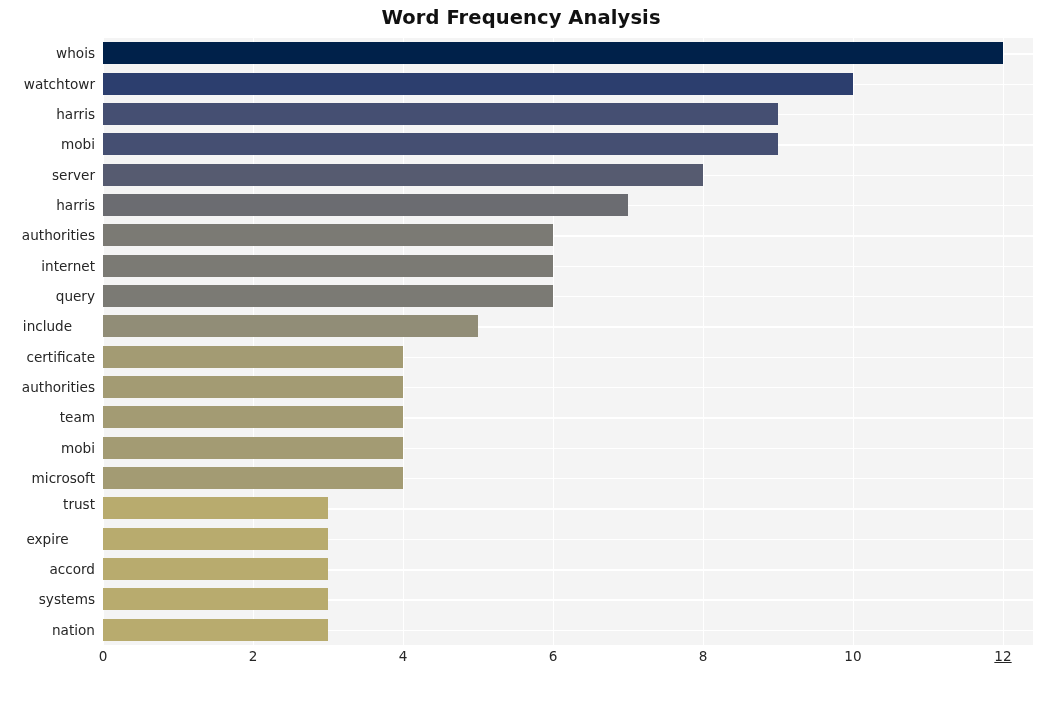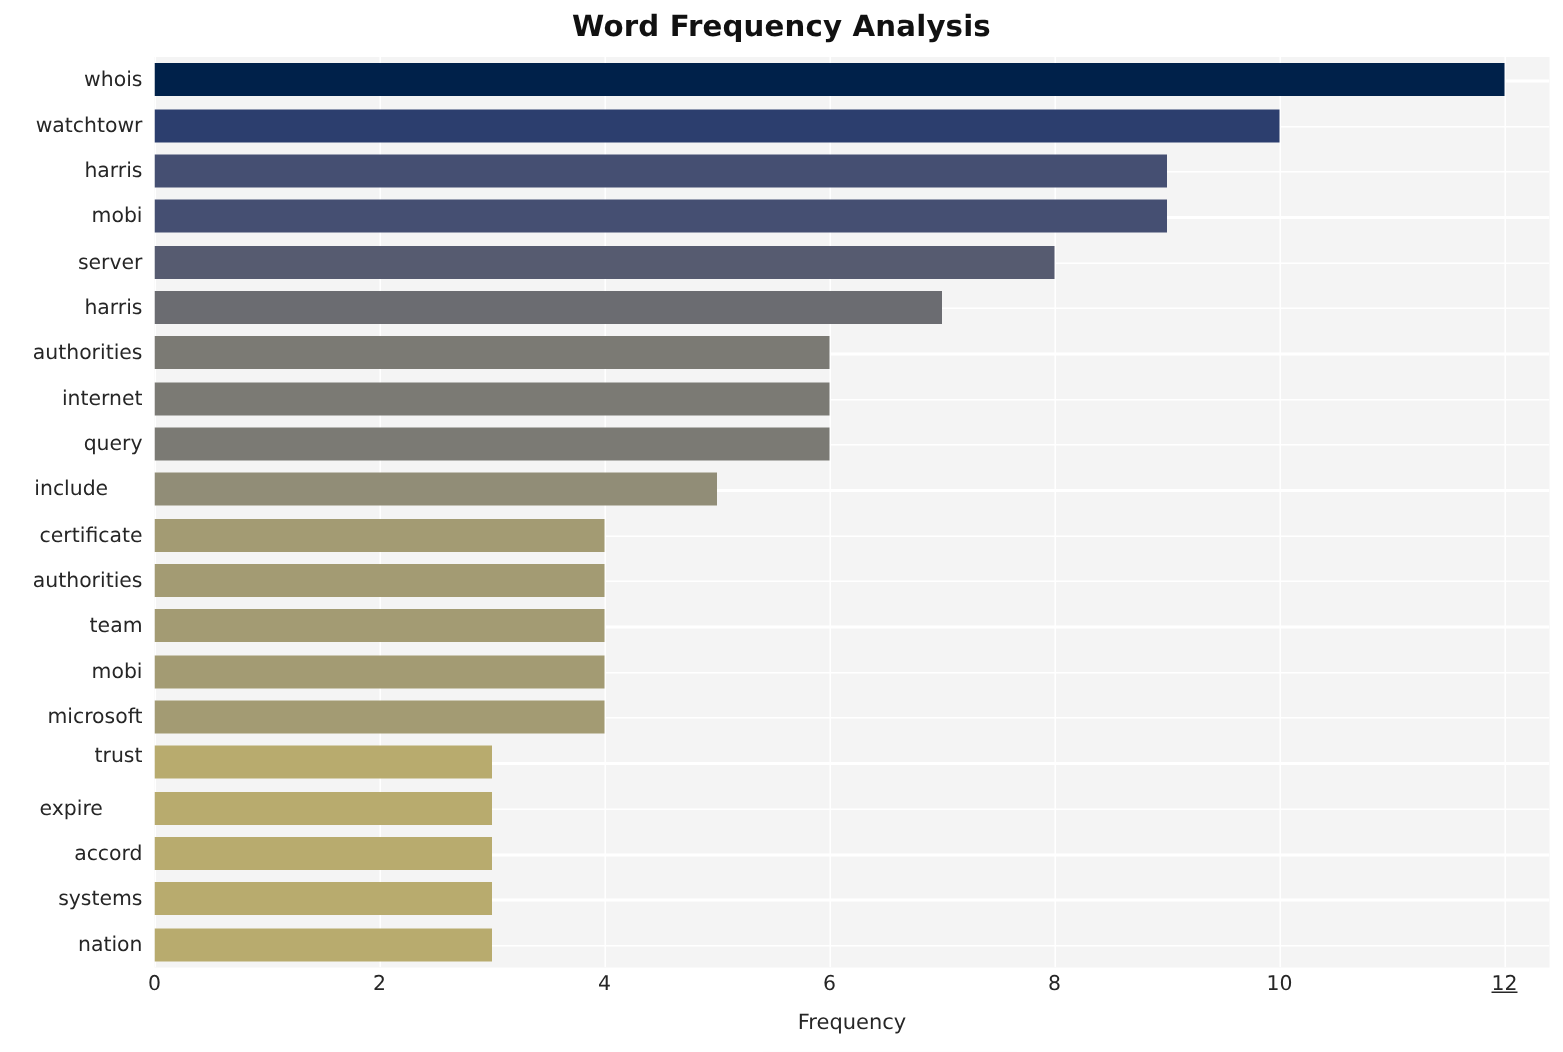--- a/index.html
+++ b/index.html
@@ -205,15 +205,14 @@
   <div id="xtick-layer">
       <div class="xtick-label" style="left: 103px;">0</div>
       <div class="xtick-label" style="left: 253px;">2</div>
       <div class="xtick-label" style="left: 403px;">4</div>
       <div class="xtick-label" style="left: 553px;">6</div>
       <div class="xtick-label" style="left: 703px;">8</div>
       <div class="xtick-label" style="left: 853px;">10</div>
       <div class="xtick-label" style="left: 1003px; text-decoration: underline;">12</div>
     </div>
 
-  <div id="xaxis-title">Frequency</div>
 
 </div>
 
 </body></html>

